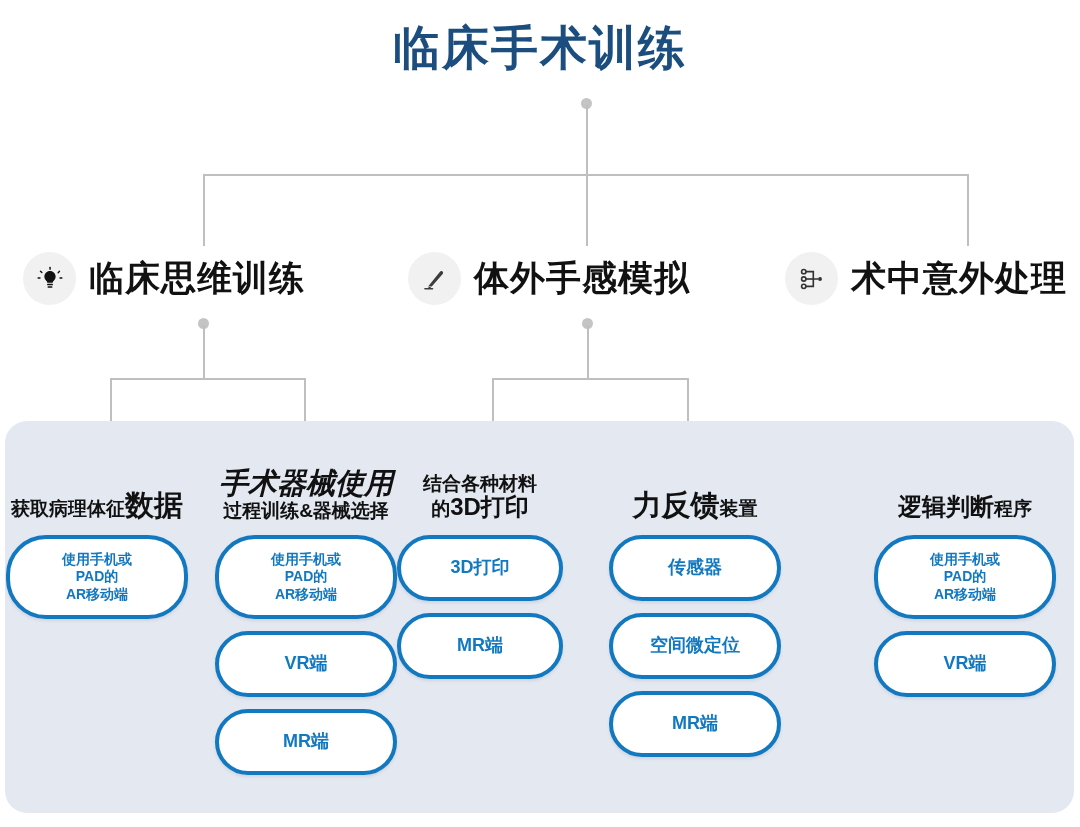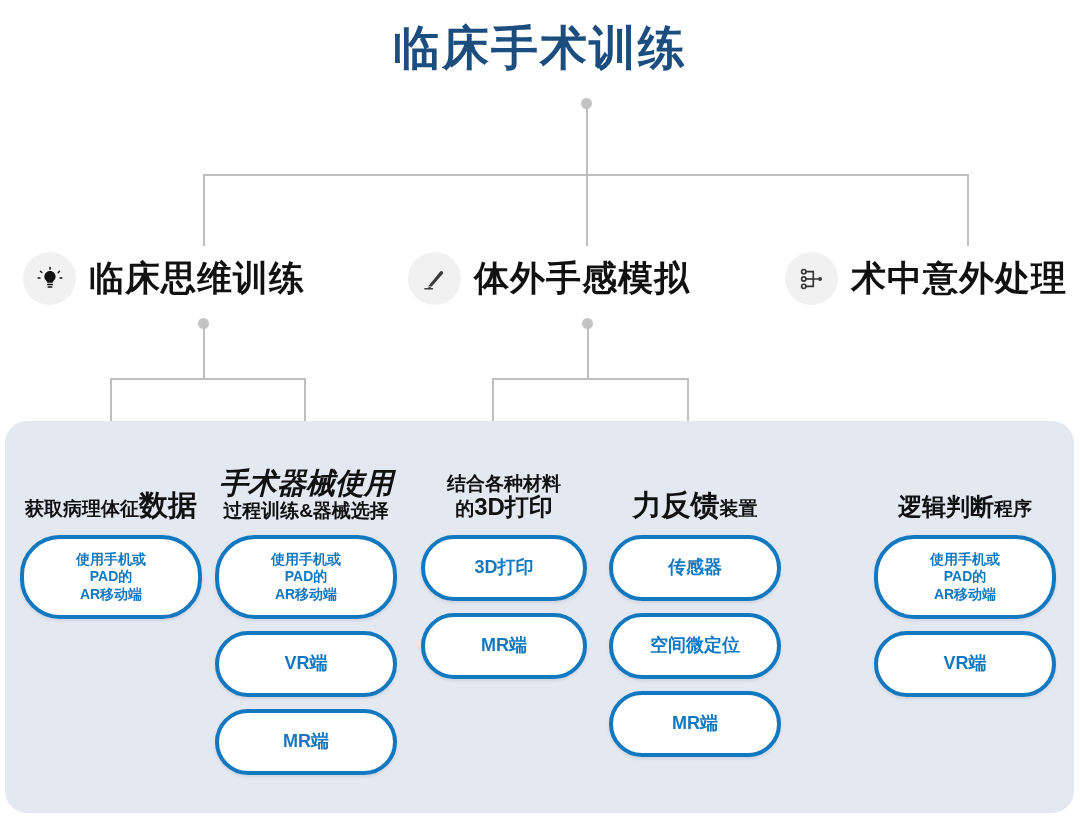--- a/index.html
+++ b/index.html
@@ -132,21 +132,21 @@
   <div class="ln-v" style="left:304px;top:378px;height:78px;"></div>
 
   <div class="dot" style="left:582px;top:318px;"></div>
   <div class="ln-v" style="left:587px;top:325px;height:54px;"></div>
   <div class="ln-h" style="left:492px;top:378px;width:197px;"></div>
   <div class="ln-v" style="left:492px;top:378px;height:78px;"></div>
   <div class="ln-v" style="left:687px;top:378px;height:78px;"></div>
 
   <div class="panel"></div>
 
-  <div class="col" id="c0" style="left:16px;width:190px;justify-content:space-between;">
+  <div class="col" id="c0" style="left:2px;width:190px;justify-content:space-between;">
       <div class="colhead" style="height: 66px; display: flex; flex-direction: column; justify-content: flex-end;">
         <div style="display: flex; align-items: baseline; justify-content: center;">
           <span class="big h-sm">获取病理体征</span>
           <span class="big h-lg">数据</span>
         </div>
       </div>
       <div style="display: flex; flex-direction: column; align-items: center; margin-top: 14px;">
         <div class="pill multi" style="width: 182px; height: 84px; margin-bottom: 12px;">
           <span>
             <div>使用手机或</div>
@@ -178,21 +178,21 @@
             <div>VR端</div>
           </span>
         </div>
         <div class="pill one" style="width: 182px; height: 66px; margin-bottom: 12px;">
           <span>
             <div>MR端</div>
           </span>
         </div>
       </div>
     </div>
-  <div class="col" id="c2" style="left:419px;width:170px;">
+  <div class="col" id="c2" style="left:395px;width:170px;">
       <div class="colhead" style="height: 66px; display: flex; flex-direction: column; justify-content: flex-end;">
         <div style="display: flex; align-items: baseline; justify-content: center;">
           <span class="big h-sm">结合各种材料</span>
         </div>
         <div style="display: flex; align-items: baseline; justify-content: center;">
           <span class="big h-sm">的</span>
           <span class="big h-md">3D打印</span>
         </div>
       </div>
       <div style="display: flex; flex-direction: column; align-items: center; margin-top: 14px;">

